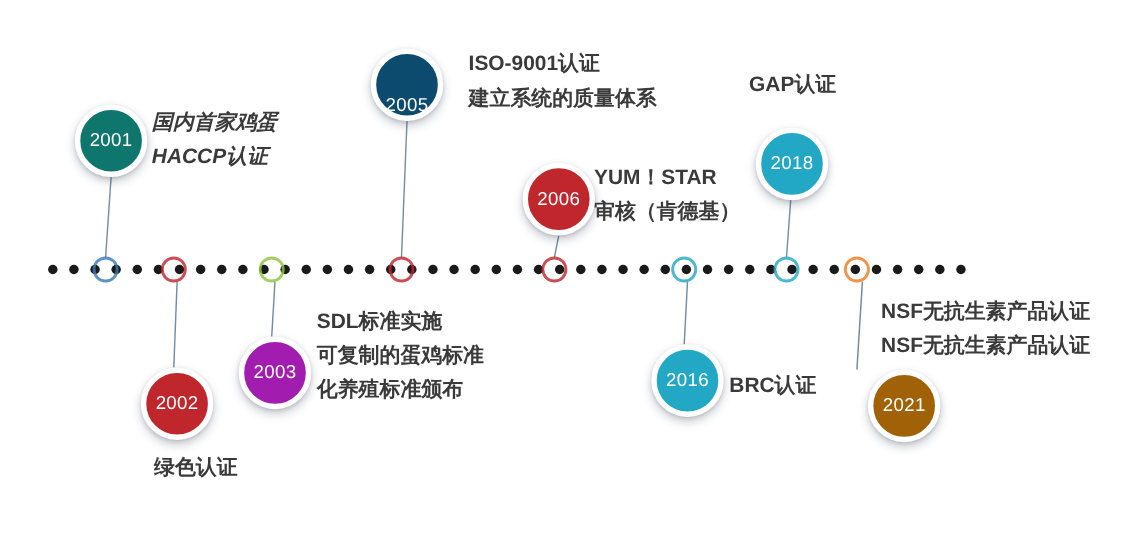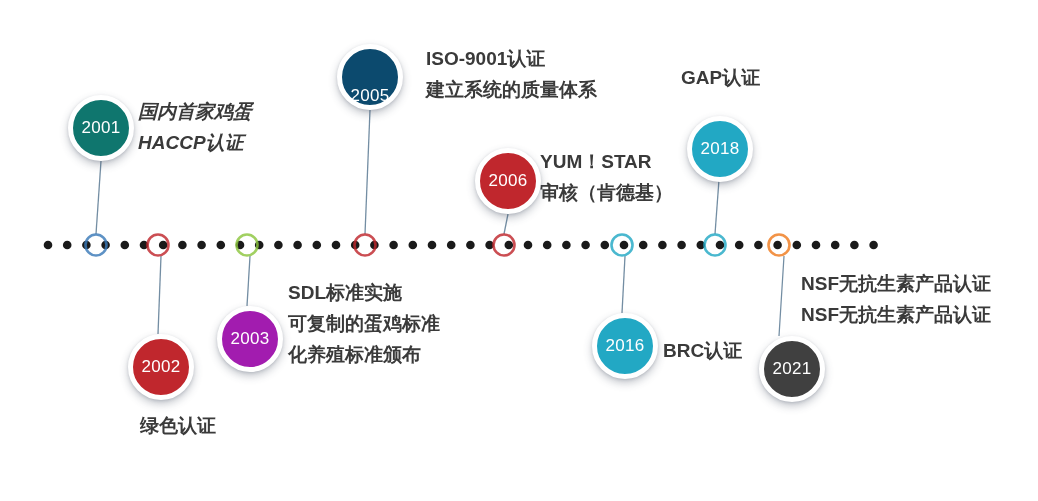--- a/index.html
+++ b/index.html
@@ -160,21 +160,21 @@
       </div>
       <div class="caption" style="left: 663px; top: 336px;">
         <span class="ln">BRC认证</span>
       </div>
       <div class="bubble" style="left: 687px; top: 116px; background: rgb(34, 168, 196);">
         <span>2018</span>
       </div>
       <div class="caption" style="left: 681px; top: 63px;">
         <span class="ln">GAP认证</span>
       </div>
-      <div class="bubble" style="left: 759px; top: 336px; background: #404040;">
+      <div class="bubble" style="left: 789px; top: 336px; background: #a16207;">
         <span>2021</span>
       </div>
       <div class="caption" style="left: 801px; top: 269px;">
         <span class="ln">NSF无抗生素产品认证</span>
         <span class="ln">NSF无抗生素产品认证</span>
       </div>
     </div>
 
 </div>
 

